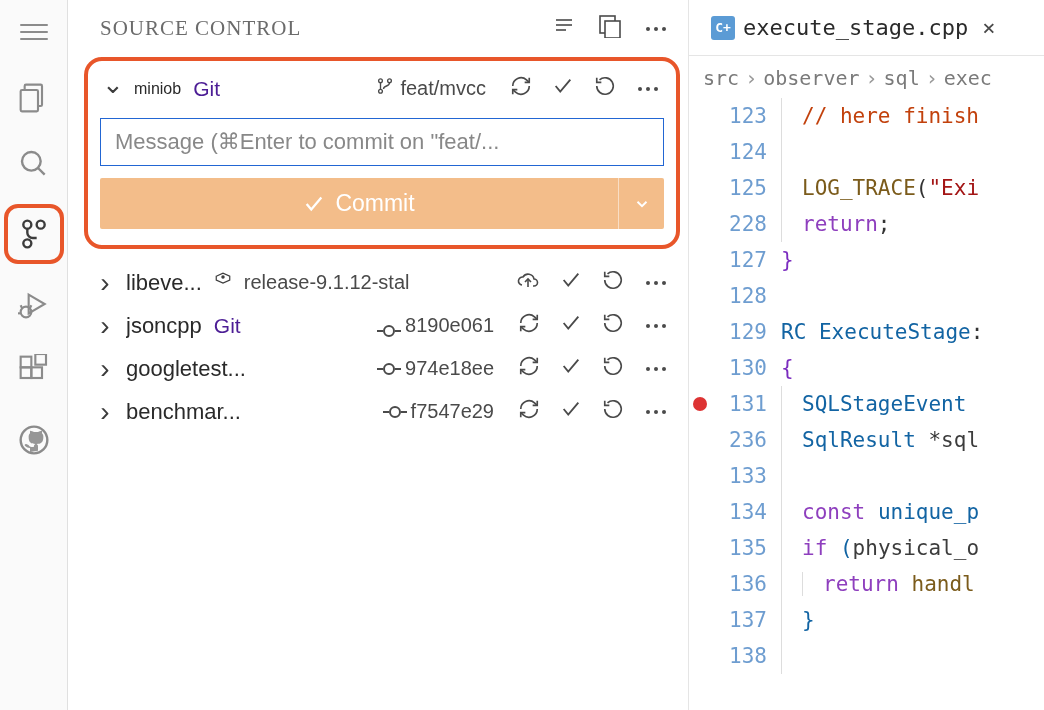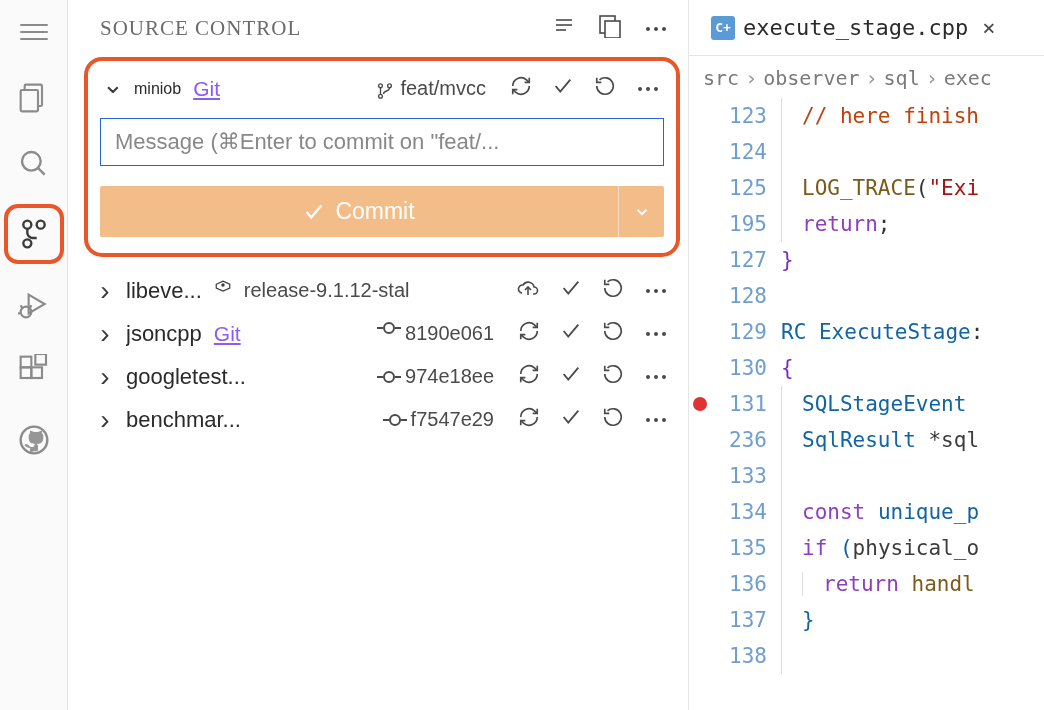--- a/index.html
+++ b/index.html
@@ -84,37 +84,37 @@
     }
     .chevron {
       width: 18px; height: 18px;
       display: inline-flex; align-items: center; justify-content: center;
       color: #3c3c3c; cursor: pointer;
       flex-shrink: 0;
     }
     .chevron-right::before { content: "›"; font-size: 28px; line-height: 1; font-weight: 300; }
     .chevron-down::before { content: "⌄"; font-size: 26px; line-height: 0.5; font-weight: 300; position: relative; top: -4px; }
     .repo-name { font-size: 16px; color: #2a2a2a; }
-    .repo-type { font-size: 21px; color: #8b5cf6; text-decoration: underline; }
+    .repo-type { font-size: 21px; color: #4c1d95; }
     .repo-spacer { flex: 1; }
-    .branch-segment { display: flex; align-items: flex-end; gap: 6px; color: #4a4a4a; }
+    .branch-segment { display: flex; align-items: flex-start; gap: 6px; color: #4a4a4a; }
     .branch-segment svg { width: 18px; height: 18px; }
     .branch-text { font-size: 20px; color: #4a4a4a; }
     .row-actions { display: flex; align-items: center; gap: 20px; margin-left: 12px; color: #4a4a4a; }
     .row-actions > * { cursor: pointer; }
     .row-actions svg { width: 22px; height: 22px; }
 
     .commit-input {
       width: 100%;
       border: 1px solid #2266d3;
       outline: none;
       padding: 10px 14px;
       font-size: 22px;
       color: #333;
-      margin: 10px 0 20px 0;
+      margin: 10px 0 12px 0;
     }
     .commit-input::placeholder { color: #888; }
 
     .commit-btn-wrap { display: flex; }
     .commit-btn {
       flex: 1;
       background: #f3bd8a;
       color: #fff;
       border: none;
       padding: 12px 0;
@@ -380,21 +380,21 @@
             <span></span>
             <span></span>
           </span>
     </div>
       </div>
       <div class="repo-row">
     <span class="chevron chevron-right"></span>
     <span class="repo-name-clip">jsoncpp</span>
     <span class="repo-type">Git</span>
     <span class="repo-spacer"></span>
-    <span style="display:inline-flex;align-items:flex-start;gap:10px">
+    <span style="display:inline-flex;align-items:flex-end;gap:10px">
           <span class="commit-dot"></span>
           <span class="commit-hash">8190e061</span>
         </span>
     <div class="row-actions">
       <span><svg viewBox="0 0 24 24" fill="none" stroke="currentColor" stroke-width="1.8">
               <path d="M3 12a9 9 0 0 1 15-6.7L21 8M21 12a9 9 0 0 1-15 6.7L3 16"></path>
               <polyline points="21,3 21,8 16,8"></polyline>
               <polyline points="3,21 3,16 8,16"></polyline>
             </svg></span>
       <span><svg viewBox="0 0 24 24" fill="none" stroke="currentColor" stroke-width="2">
@@ -499,21 +499,21 @@
         <div class="line" style="height:36px"></div>
         <div class="line" style="height:36px"></div>
         <div class="line" style="height:36px"></div>
         <div class="line" style="height:36px"></div>
         <div class="line" style="height:18px"></div>
       </div>
     <div class="gutter-ln" id="gutter-ln">
         <div class="line" style="height:36px">123</div>
         <div class="line" style="height:36px">124</div>
         <div class="line" style="height:36px">125</div>
-        <div class="line" style="height:36px">195</div>
+        <div class="line" style="height:36px">228</div>
         <div class="line" style="height:36px">127</div>
         <div class="line" style="height:36px">128</div>
         <div class="line" style="height:36px">129</div>
         <div class="line" style="height:36px">130</div>
         <div class="line" style="height:36px">131</div>
         <div class="line" style="height:36px">236</div>
         <div class="line" style="height:36px">133</div>
         <div class="line" style="height:36px">134</div>
         <div class="line" style="height:36px">135</div>
         <div class="line" style="height:36px">136</div>

